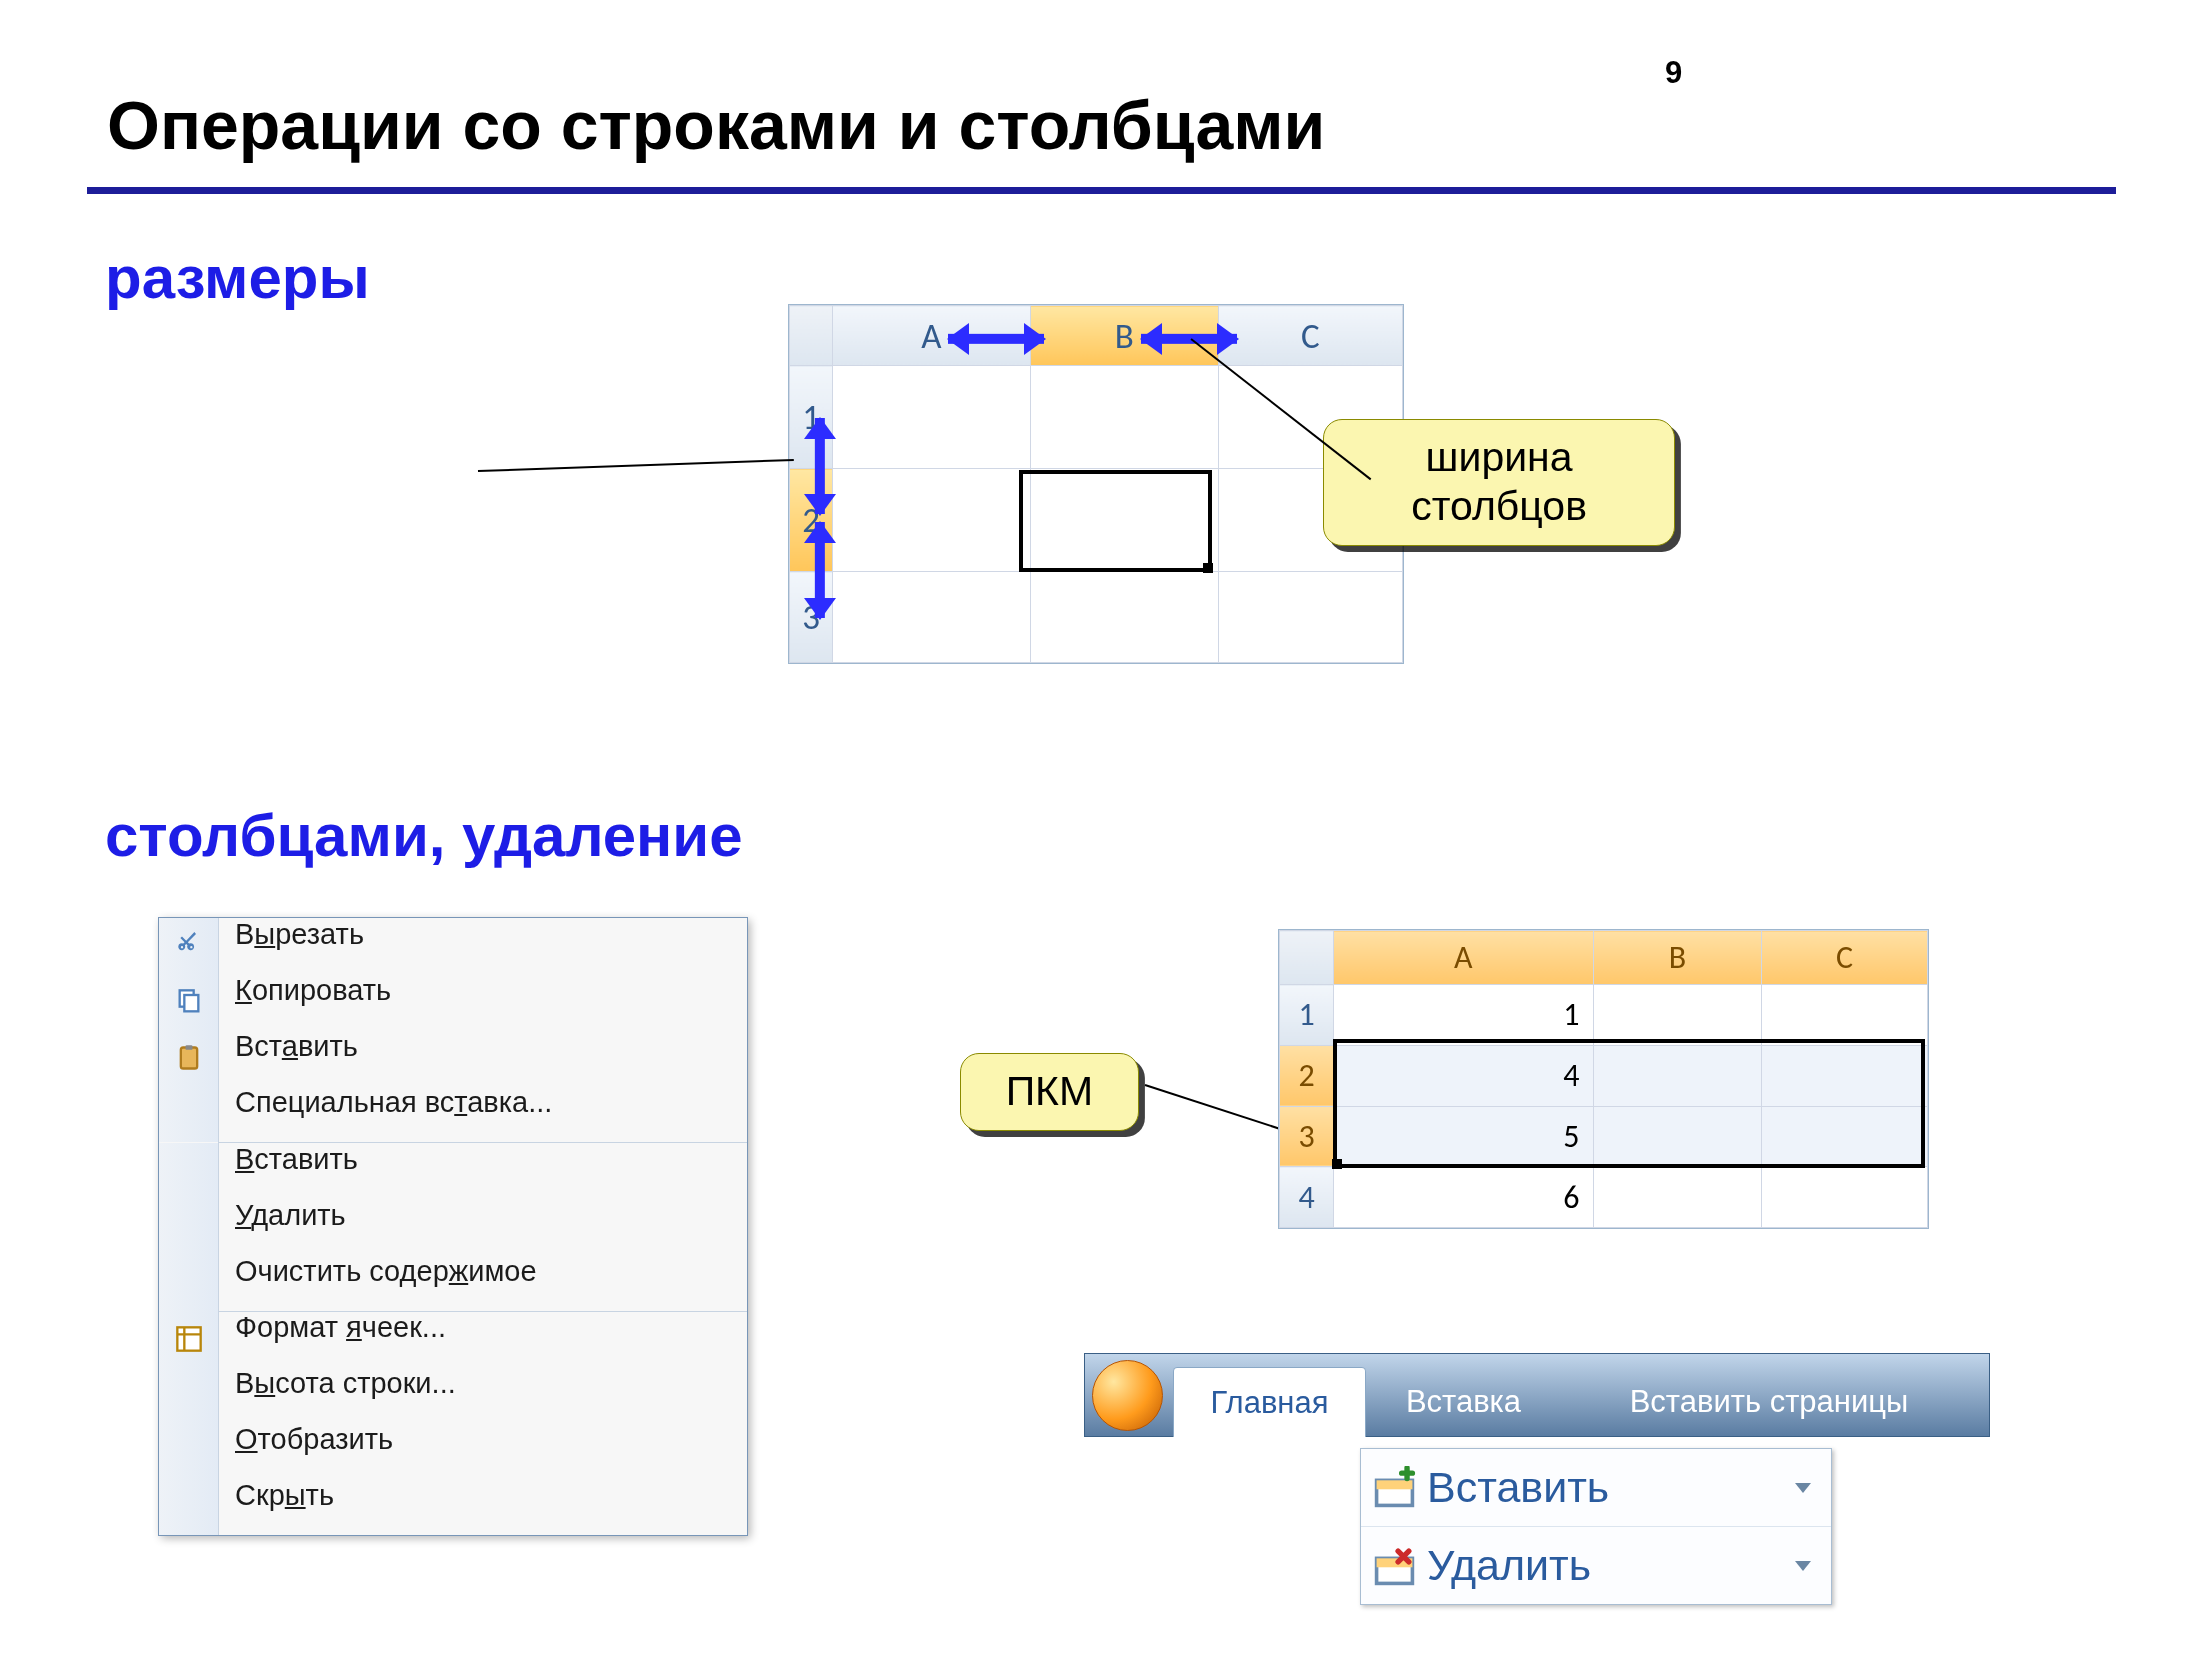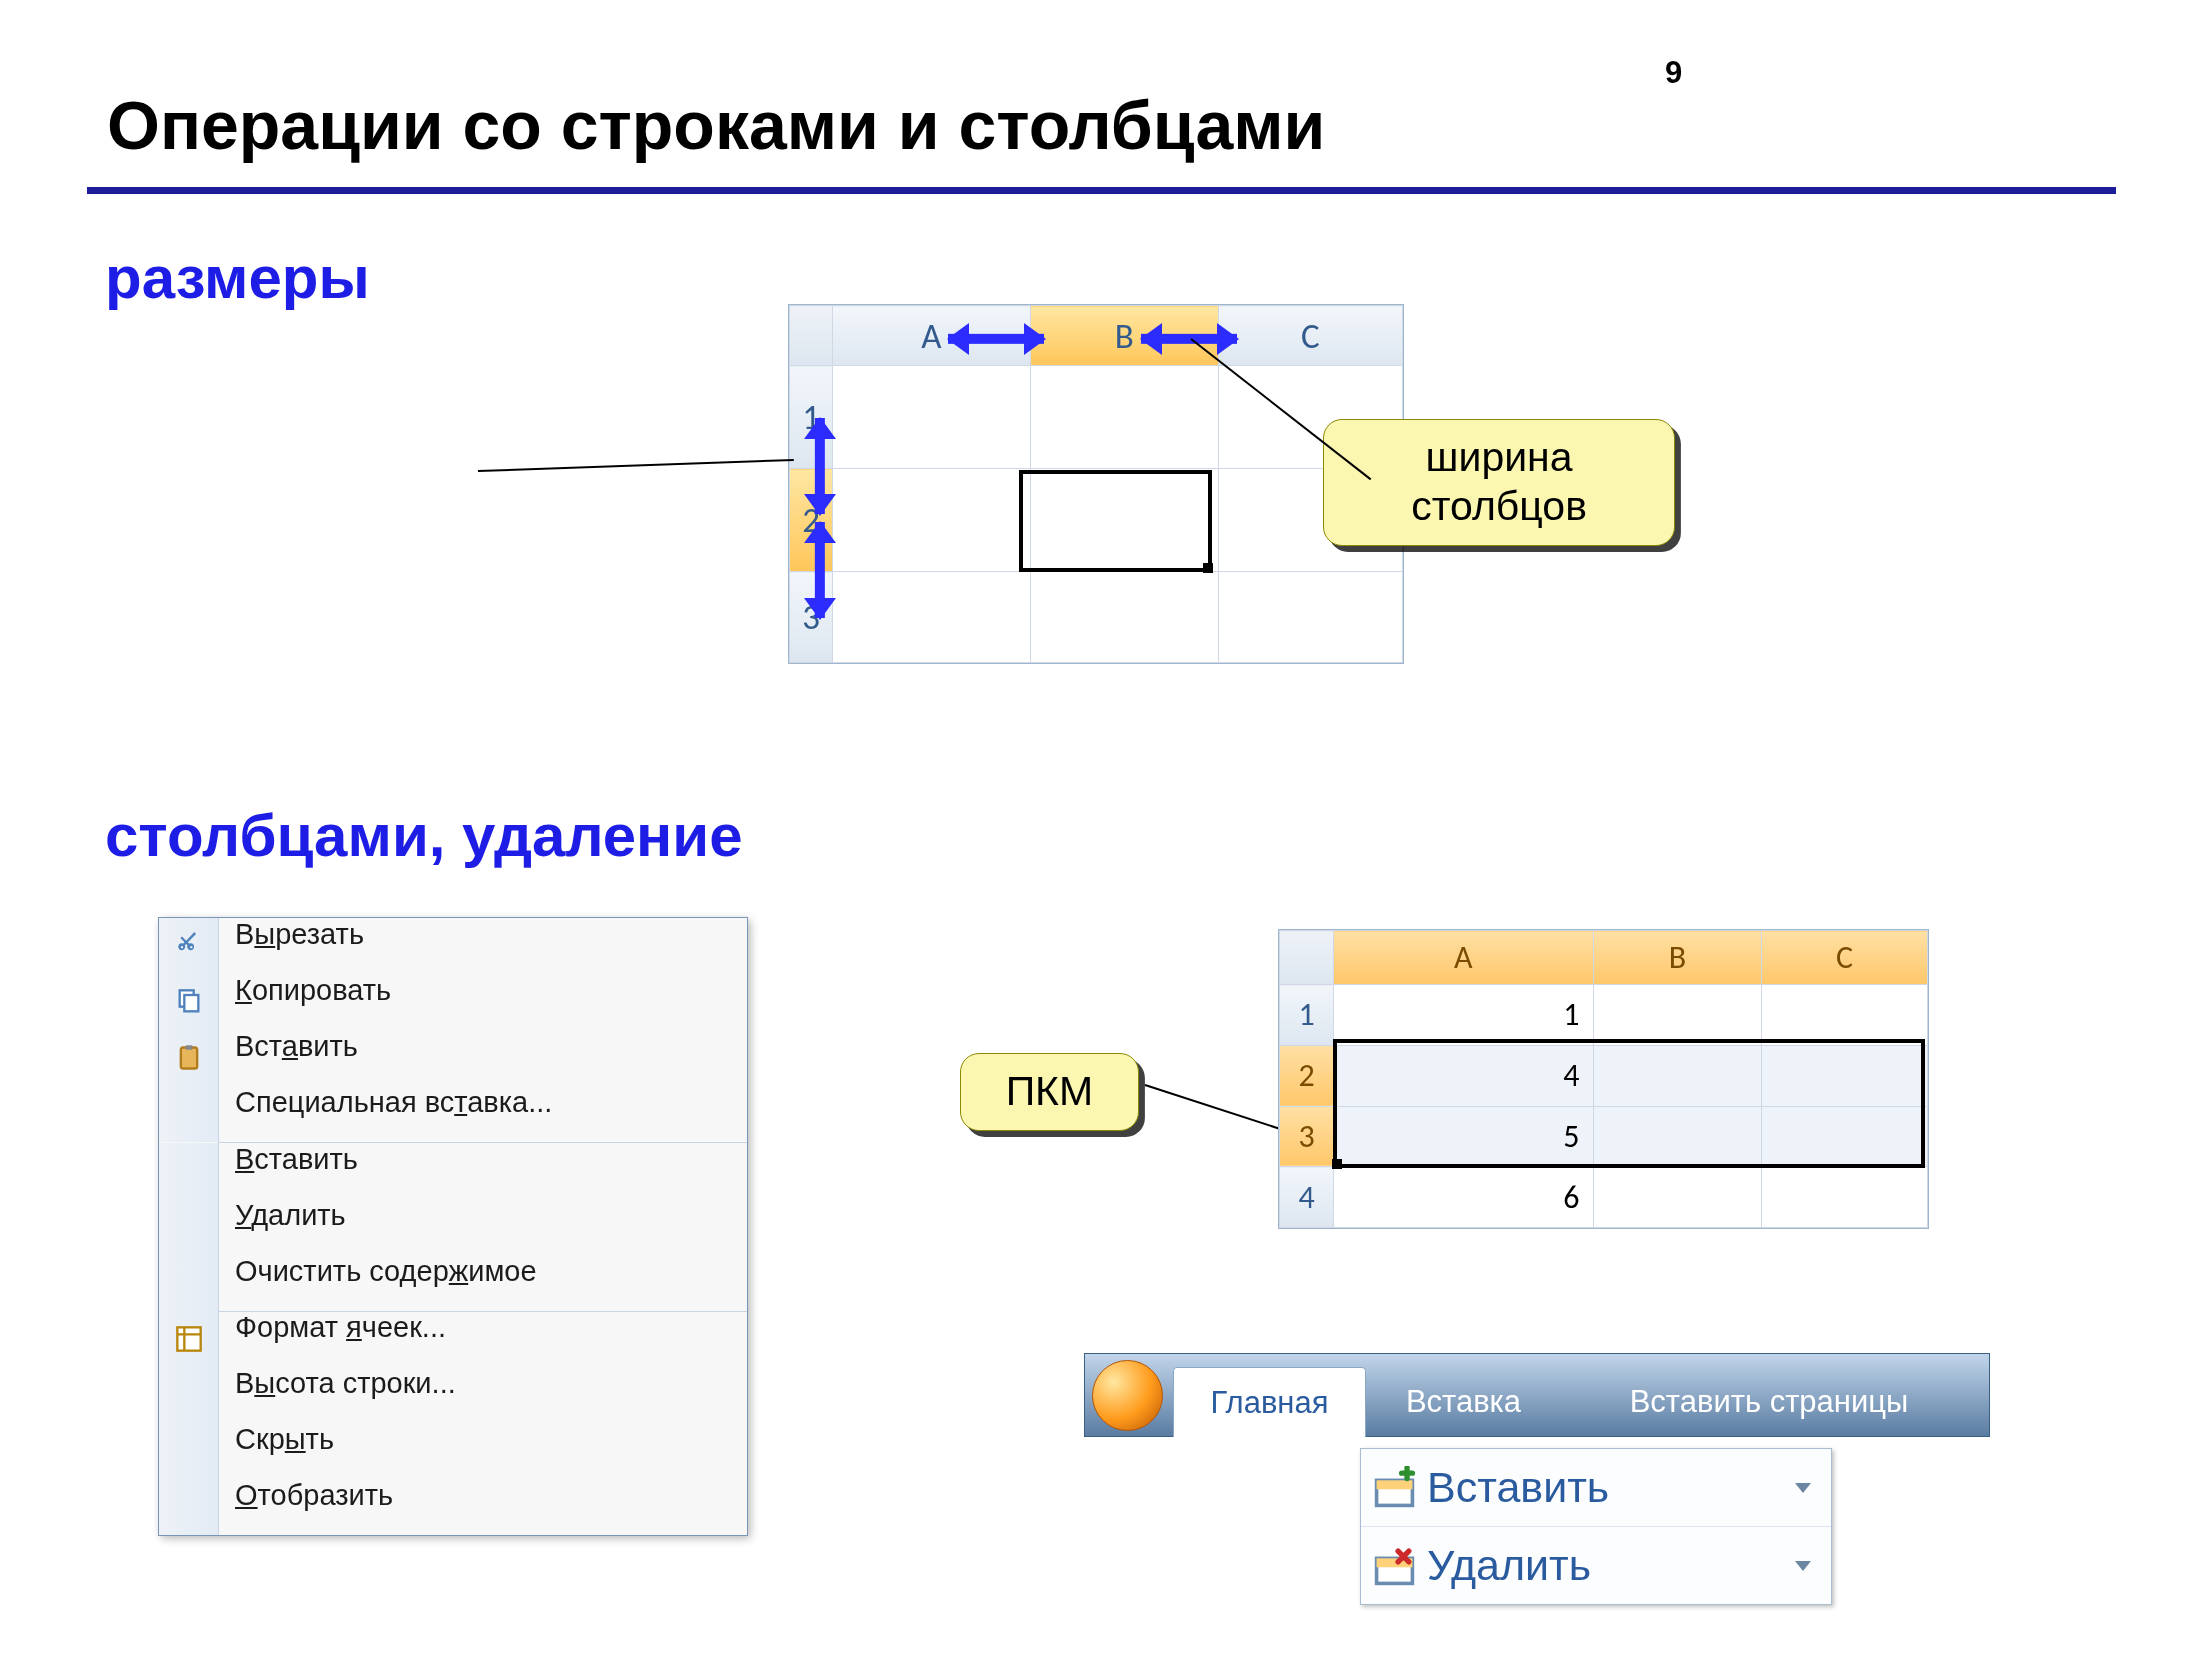--- a/index.html
+++ b/index.html
@@ -209,25 +209,25 @@
           </svg>
         </div>
       <div class="lbl">Формат <u>я</u>чеек...</div>
     </div>
     <div class="row">
       <div class="icon"></div>
       <div class="lbl">В<u>ы</u>сота строки...</div>
     </div>
     <div class="row">
       <div class="icon"></div>
+      <div class="lbl"><u>О</u>тобразить</div>
+    </div>
+    <div class="row">
+      <div class="icon"></div>
       <div class="lbl">Скр<u>ы</u>ть</div>
-    </div>
-    <div class="row">
-      <div class="icon"></div>
-      <div class="lbl"><u>О</u>тобразить</div>
     </div>
   </div>
 
   <div class="callout" style="left:960px;top:1053px;width:162px;padding:13.2px 7.4px"><span>ПКМ</span></div>
   <div class="callout-line" style="left:1145px;top:1084px;width:147px;transform-origin:left;transform:rotate(18deg)"></div>
 
   <div class="grid2">
     <table>
       <tbody>
           <tr>

